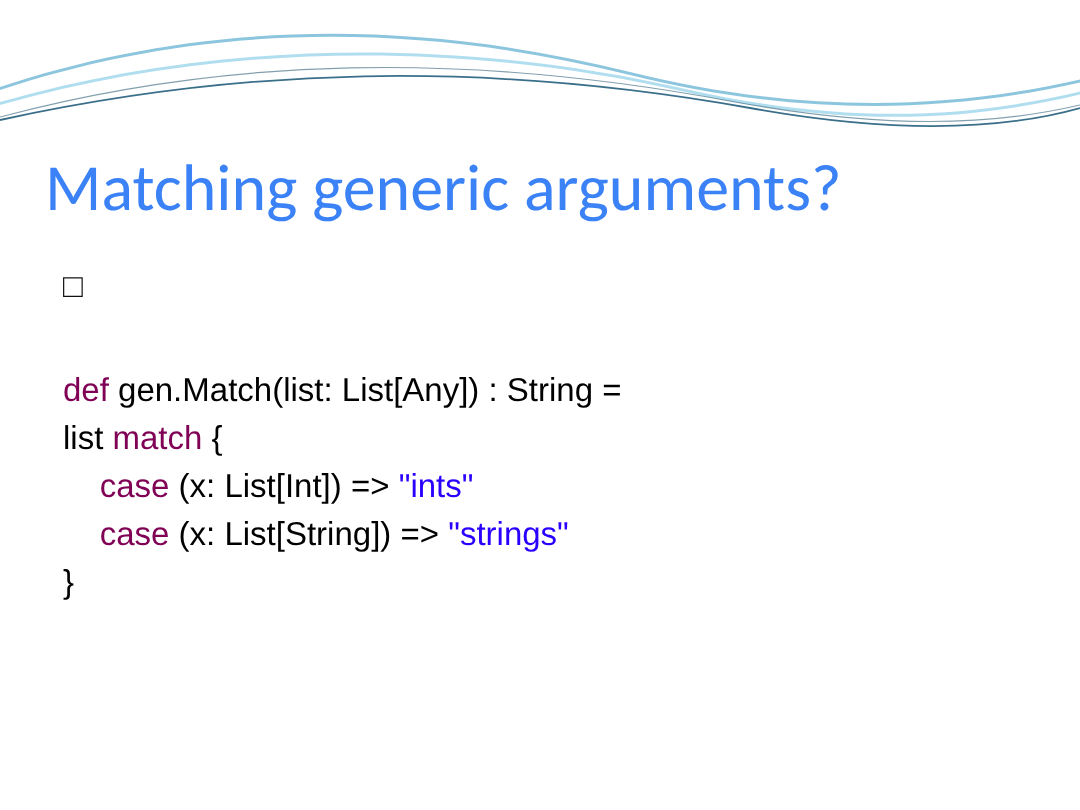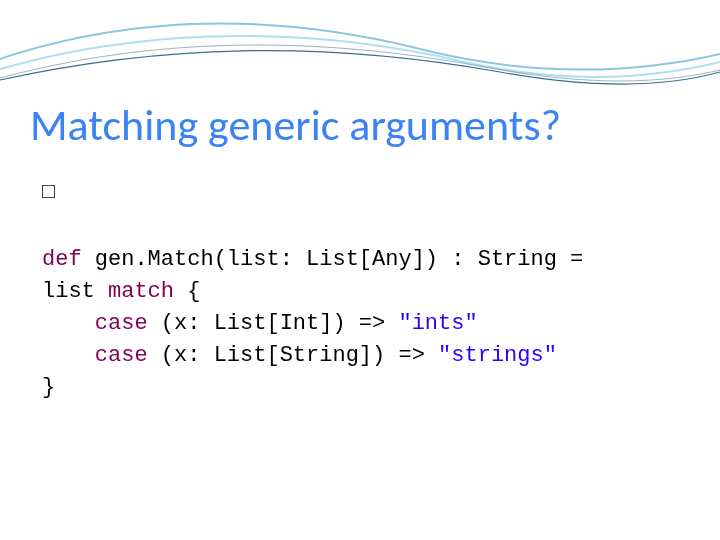--- a/index.html
+++ b/index.html
@@ -50,21 +50,21 @@
   .bullet-mark {
     font-family: "Courier New", monospace;
     font-size: 22px;
     line-height: 1;
   }
   .codeblk {
     position: absolute;
     top: 244px;
     left: 42px;
     width: 640px;
-    font-family: Liberation Mono, monospace;
+    font-family: Liberation Sans, sans-serif;
     font-size: 22px;
     line-height: 1.45;
     white-space: pre;
     color: #000;
   }
   .kw   { color: #7f0055; }  
   .plain{ color: #000; }
   .str  { color: #2a00ff; }  
 </style>
 </head>

